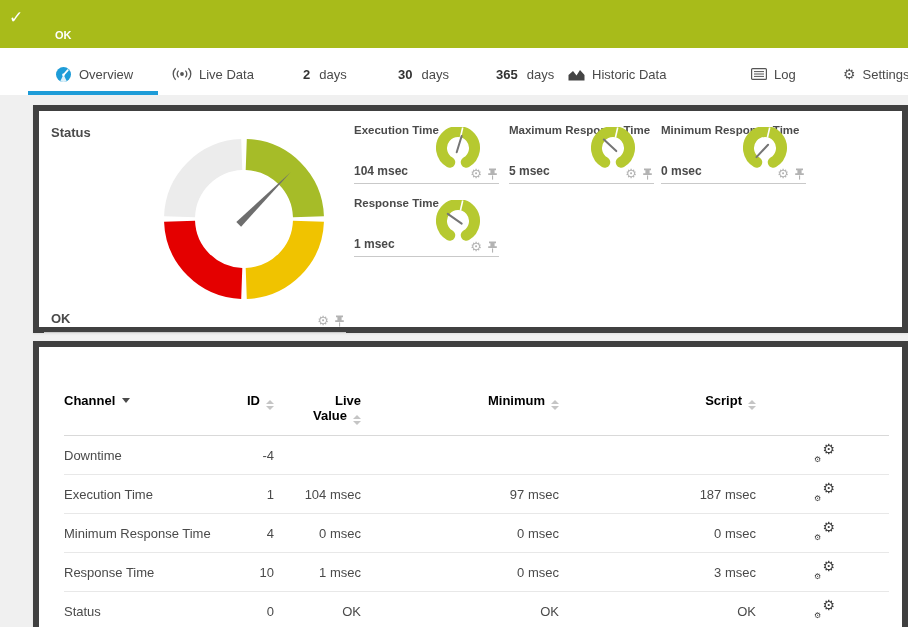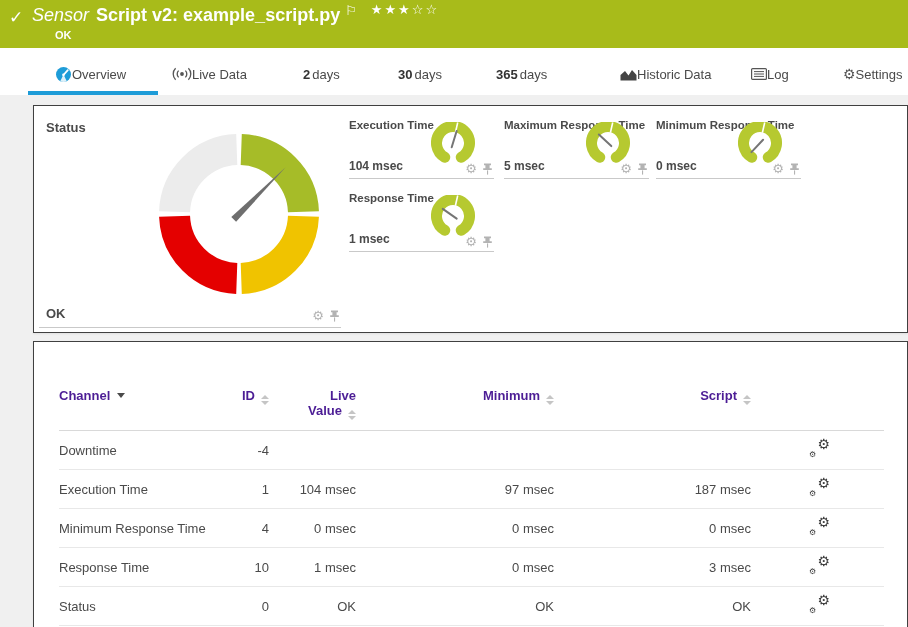--- a/index.html
+++ b/index.html
@@ -11,31 +11,31 @@
   .topbar .check { position:absolute; left:9px; top:7px; font-size:17px; font-weight:bold; }
   .topbar .line1 { position:absolute; left:32px; top:5px; font-size:18px; white-space:nowrap; }
   .topbar .sensor-type { font-style:italic; margin-right:7px; }
   .topbar .sensor-title { font-weight:bold; }
   .topbar .flag { font-size:13px; position:relative; top:-6px; margin-left:5px; }
   .topbar .stars { font-size:13px; letter-spacing:2px; position:relative; top:-7px; margin-left:14px; }
   .topbar .status-ok { position:absolute; left:55px; top:29px; font-size:11px; font-weight:bold; }
 
   
   .tabbar { position:absolute; left:0; top:48px; width:908px; height:47px; background:#fff; }
-  .tab { position:absolute; bottom:11px; height:20px; display:flex; align-items:center; 
+  .tab { position:absolute; bottom:11px; height:20px; display:flex; align-items:center; gap:7px;
          font-size:13px; color:#4a4a4a; white-space:nowrap; cursor:pointer; }
   .tab b { font-weight:bold; color:#333; }
   .tab .unit { margin-left:2px; }
   .tab-underline { position:absolute; left:28px; bottom:0; width:130px; height:4px; background:#1e9cd8; }
   .tab svg { flex:0 0 auto; }
   .tab .glyph { font-size:14px; color:#555; }
 
   
   .panel { position:absolute; left:33px; width:875px; background:#fff;
-           border:1px solid #404040; box-shadow:0 1px 2px rgba(0,0,0,.07); }
+           border:6px solid #404040; box-shadow:0 1px 2px rgba(0,0,0,.07); }
   .panel1 { top:105px; height:228px; }
   .panel2 { top:341px; height:292px; padding:46px 0 0 25px; }
 
   
   .status-tile { position:absolute; left:5px; top:0; width:302px; height:222px; border-bottom:1px solid #c9c9c9; }
   .tile-title { font-size:13px; font-weight:bold; color:#4a4a4a; }
   .status-tile .tile-title { position:absolute; left:7px; top:14px; }
   .donut { position:absolute; left:120px; top:28px; }
   .status-footer { position:absolute; left:7px; bottom:6px; font-size:13px; font-weight:bold; color:#4a4a4a; }
   .tile-icons { position:absolute; right:2px; bottom:5px; display:flex; align-items:center; gap:6px; color:#b3b3b3; }
@@ -47,21 +47,21 @@
   .mini-tile .tile-title { position:absolute; left:0; top:3px; font-size:11.5px; }
   .mini-tile .mini-gauge { position:absolute; left:82px; top:6px; }
   .mini-tile .tile-value { position:absolute; left:0; bottom:5px; font-size:12px; font-weight:600; color:#4a4a4a; }
   .mini-tile .tile-icons { bottom:3px; }
   .t1 { left:315px; top:10px; } .t2 { left:470px; top:10px; } .t3 { left:622px; top:10px; } .t4 { left:315px; top:83px; }
 
   
   table { border-collapse:collapse; width:825px; table-layout:fixed; }
   col.c-channel{width:160px;} col.c-id{width:50px;} col.c-last{width:87px;}
   col.c-min{width:198px;} col.c-max{width:197px;} col.c-act{width:133px;}
-  th { font-size:13px; color:#4c1d95; font-weight:bold; text-align:right; vertical-align:top;
+  th { font-size:13px; color:#000000; font-weight:bold; text-align:right; vertical-align:top;
        padding:0 0 10px 0; border-bottom:1px solid #d9d9d9; cursor:pointer; }
   th.left { text-align:left; }
   td { font-size:13px; color:#4a4a4a; height:39px; border-bottom:1px solid #e8e8e8;
        text-align:right; padding:0; white-space:nowrap; overflow:hidden; }
   td.left { text-align:left; text-overflow:ellipsis; }
   td.act { text-align:left; padding-left:58px; }
   .caret-down { display:inline-block; width:0; height:0; border-left:4px solid transparent;
        border-right:4px solid transparent; border-top:5px solid #4a4a4a; margin-left:7px; vertical-align:2px; }
   .arrows { display:inline-flex; flex-direction:column; gap:2px; margin-left:6px; vertical-align:1px; }
   .arrows i { width:0; height:0; border-left:4px solid transparent; border-right:4px solid transparent; }
@@ -71,23 +71,20 @@
   .gears .g1 { position:absolute; right:0; top:-3px; font-size:14px; line-height:1; }
   .gears .g2 { position:absolute; left:0; bottom:-2px; font-size:8px; line-height:1; }
 </style>
 </head>
 <body>
 
 <div class="screen">
 
   <div class="topbar">
     <span class="check">✓</span>
-    <div class="line1">
-      <span class="sensor-type">Sensor</span><span class="sensor-title">Script v2: example_script.py</span><span class="flag">⚐</span><span class="stars">★★★☆☆</span>
-    </div>
     <div class="status-ok">OK</div>
   </div>
 
   <div class="tabbar">
     <div class="tab" style="left:55px">
       <svg width="17" height="17" viewBox="0 0 17 17">
         <circle cx="8.5" cy="8.5" r="7.5" fill="#1e9cd8"></circle>
         <path d="M8.5 8.5 L5.2 15.2 A7.5 7.5 0 0 0 11.8 15.2 Z" fill="#ffffff" opacity="0.85"></path>
         <line x1="8.5" y1="9" x2="12.8" y2="4.2" stroke="#fff" stroke-width="1.8" stroke-linecap="round"></line>
         <circle cx="8.5" cy="8.8" r="1.3" fill="#fff"></circle>
@@ -109,21 +106,21 @@
         <span class="unit">days</span>
     </div>
     <div class="tab" style="left:398px">
       <b>30</b>
         <span class="unit">days</span>
     </div>
     <div class="tab" style="left:496px">
       <b>365</b>
         <span class="unit">days</span>
     </div>
-    <div class="tab" style="left:620px">
+    <div class="tab" style="left:568px">
       <svg width="17" height="13" viewBox="0 0 17 13">
         <path d="M0.5 12.5 V7 L5 3 L8.5 7.5 L12 2 L16.5 7 V12.5 Z" fill="#444"></path>
       </svg>
       <span>Historic Data</span>
     </div>
     <div class="tab" style="left:751px">
       <svg width="16" height="12" viewBox="0 0 16 12">
         <rect x="0.6" y="0.6" width="14.8" height="10.8" rx="1" stroke="#555" stroke-width="1.2" fill="none"></rect>
         <line x1="3" y1="3.6" x2="13" y2="3.6" stroke="#555" stroke-width="1"></line>
         <line x1="3" y1="6" x2="13" y2="6" stroke="#555" stroke-width="1"></line>

